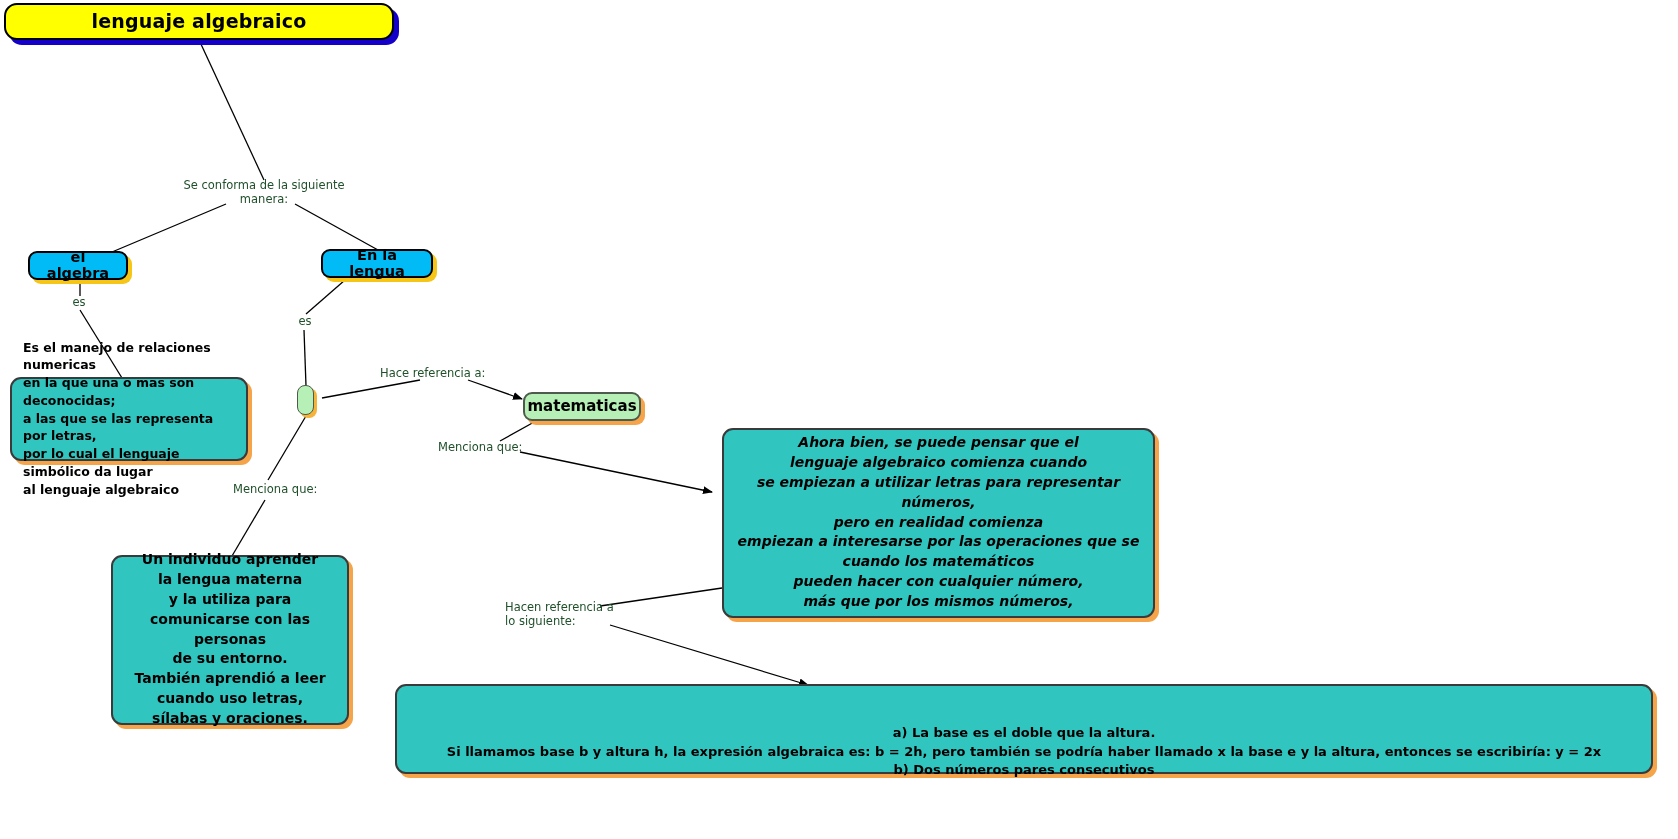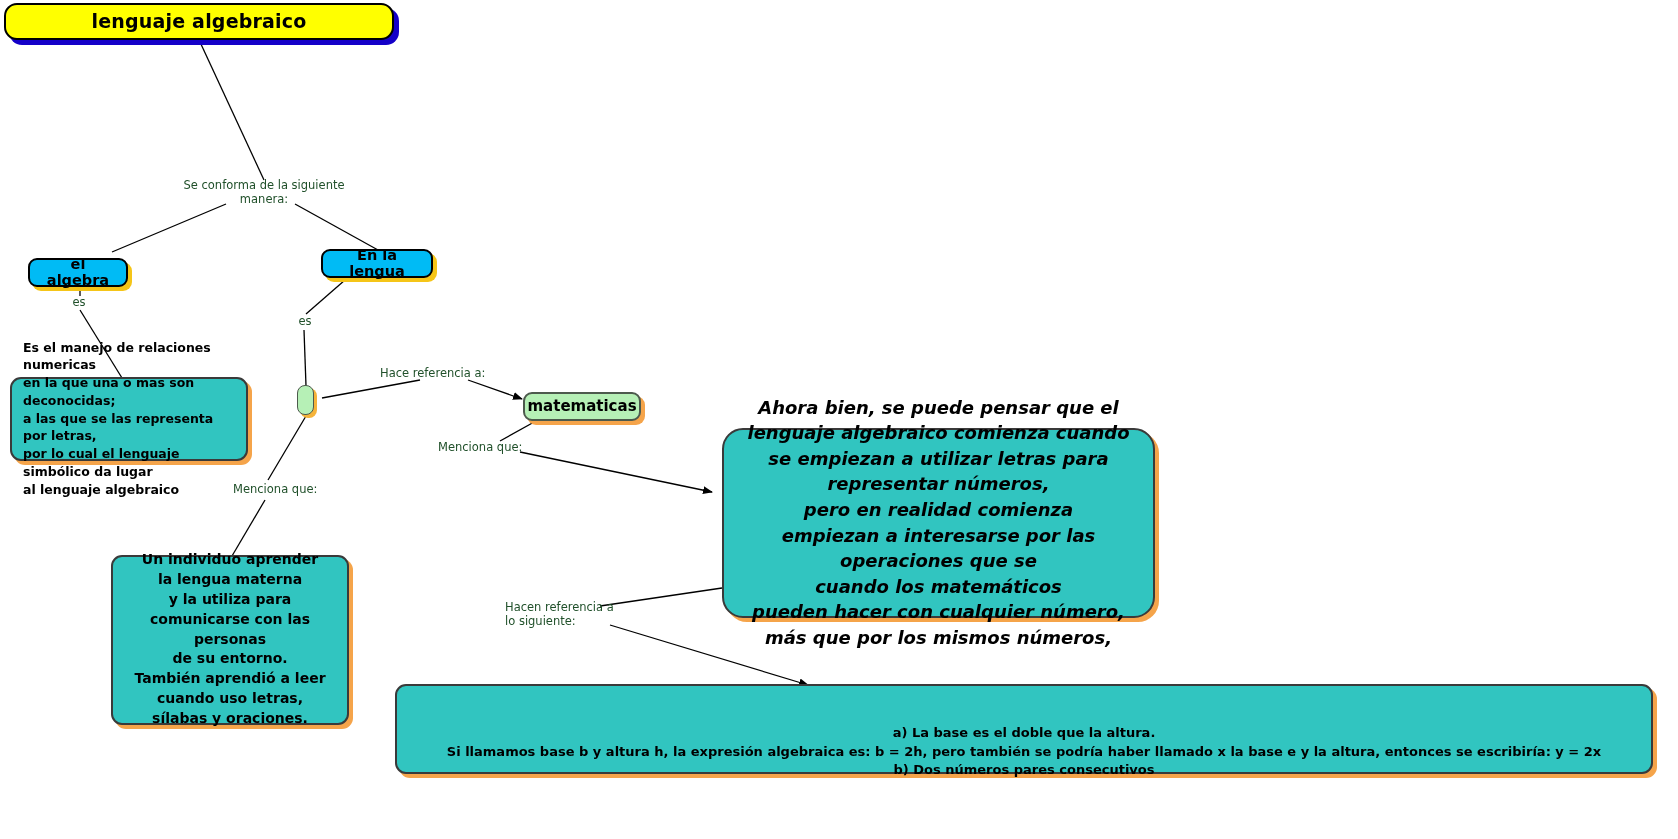--- a/index.html
+++ b/index.html
@@ -97,22 +97,21 @@
     text-align: left;
     justify-content: flex-start;
   }
   .node-teal.centered {
     text-align: center;
     justify-content: center;
     font-size: 14px;
   }
   .node-teal.italic {
     font-style: italic;
-    font-size: 18px;
-    border-radius: 21px;
+    font-size: 14px;
   }
 
   
   .edge-label {
     position: absolute;
     color: #20502a;
     font-family: "DejaVu Sans", "Liberation Sans", sans-serif;
     font-size: 11.5px;
     line-height: 1.18;
     text-align: center;
@@ -161,21 +160,21 @@
 
     <line x1="722" y1="588" x2="600" y2="606" stroke="#000000" stroke-width="1.3"></line>
 
     <line x1="610" y1="625" x2="808" y2="685" stroke="#000000" stroke-width="1.3" marker-end="url(#arrow)"></line>
   </svg>
 
   <div class="node node-root" style="left:4px; top:3px; width:390px; height:37px;">
     <span>lenguaje algebraico</span>
   </div>
 
-  <div class="node node-cyan" style="left:28px; top:251px; width:100px; height:29px;margin-top:7px;">
+  <div class="node node-cyan" style="left:28px; top:251px; width:100px; height:29px;">
     <span>el algebra</span>
   </div>
 
   <div class="node node-cyan" style="left:321px; top:249px; width:112px; height:29px;">
     <span>En la lengua</span>
   </div>
 
   <div class="node node-green-pill" style="left:297px; top:385px;">
     <span></span>
   </div>

